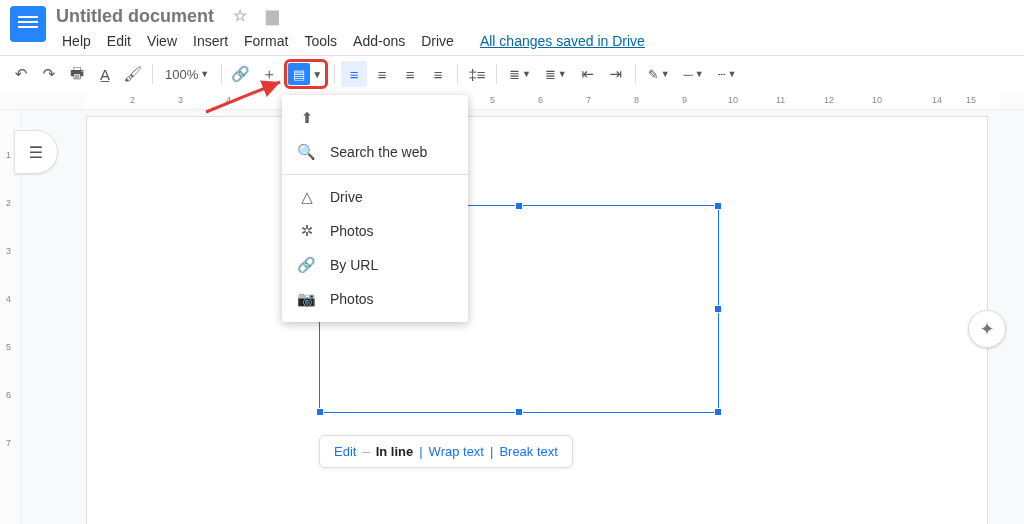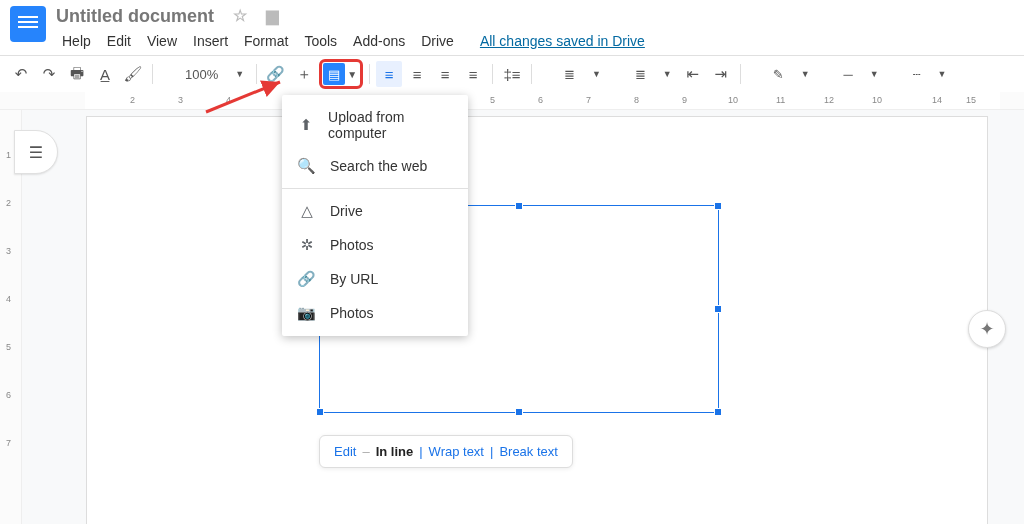--- a/index.html
+++ b/index.html
@@ -13,21 +13,21 @@
 .title { font-size:18px; color:#777; }
 .star,.folder { color:#bbb; font-size:16px; }
 .menus { display:flex; gap:4px; margin-top:4px; font-size:14px; color:#333; align-items:center; }
 .menus span { padding:2px 6px; cursor:pointer; }
 .saved { color:#0369a1; text-decoration:underline; margin-left:10px; }
 
 
 .divider { height:1px; background:#e0e0e0; margin-top:4px; }
 .tbar { display:flex; align-items:center; gap:2px; padding:4px 8px; height:36px; }
 .tb { width:26px; height:26px; display:flex; align-items:center; justify-content:center; color:#555; border-radius:2px; cursor:pointer; font-size:15px; }
-.tb.wide { width:auto; padding:0 6px; gap:17px; font-size:13px;margin-left:20px; }
+.tb.wide { width:auto; padding:0 6px; gap:2px; font-size:13px; }
 .sep { width:1px; height:20px; background:#ddd; margin:0 4px; }
 .img-btn { border:3px solid #e53935; border-radius:6px; padding:1px; display:flex; align-items:center; }
 .img-btn .icon { width:22px; height:22px; background:#2684fc; border-radius:2px; display:flex; align-items:center; justify-content:center; color:#fff; font-size:13px; }
 .img-btn .drop { color:#555; font-size:10px; padding:0 2px; }
 .align-active { background:#e8f0fe; color:#1a73e8; }
 
 
 .ruler { height:18px; background:#fbfbfb; border-bottom:1px solid #eee; position:relative; font-size:9px; color:#888; }
 .ruler .page-ruler { position:absolute; left:85px; right:24px; top:0; height:100%; background:#fff; }
 .ruler span { position:absolute; top:3px; }
@@ -177,21 +177,20 @@
     </div>
   </div>
 </div>
 
 <div class="outline-btn">☰</div>
 <div class="explore">✦</div>
 
 <div class="dropdown">
   <div class="ditem">
     <span class="dicon">⬆</span>
-    <span>Upload from computer</span>
   </div>
   <div class="ditem">
     <span class="dicon">🔍</span>
     <span>Search the web</span>
   </div>
   <div class="dsep"></div>
   <div class="ditem">
     <span class="dicon">△</span>
     <span>Drive</span>
   </div>

